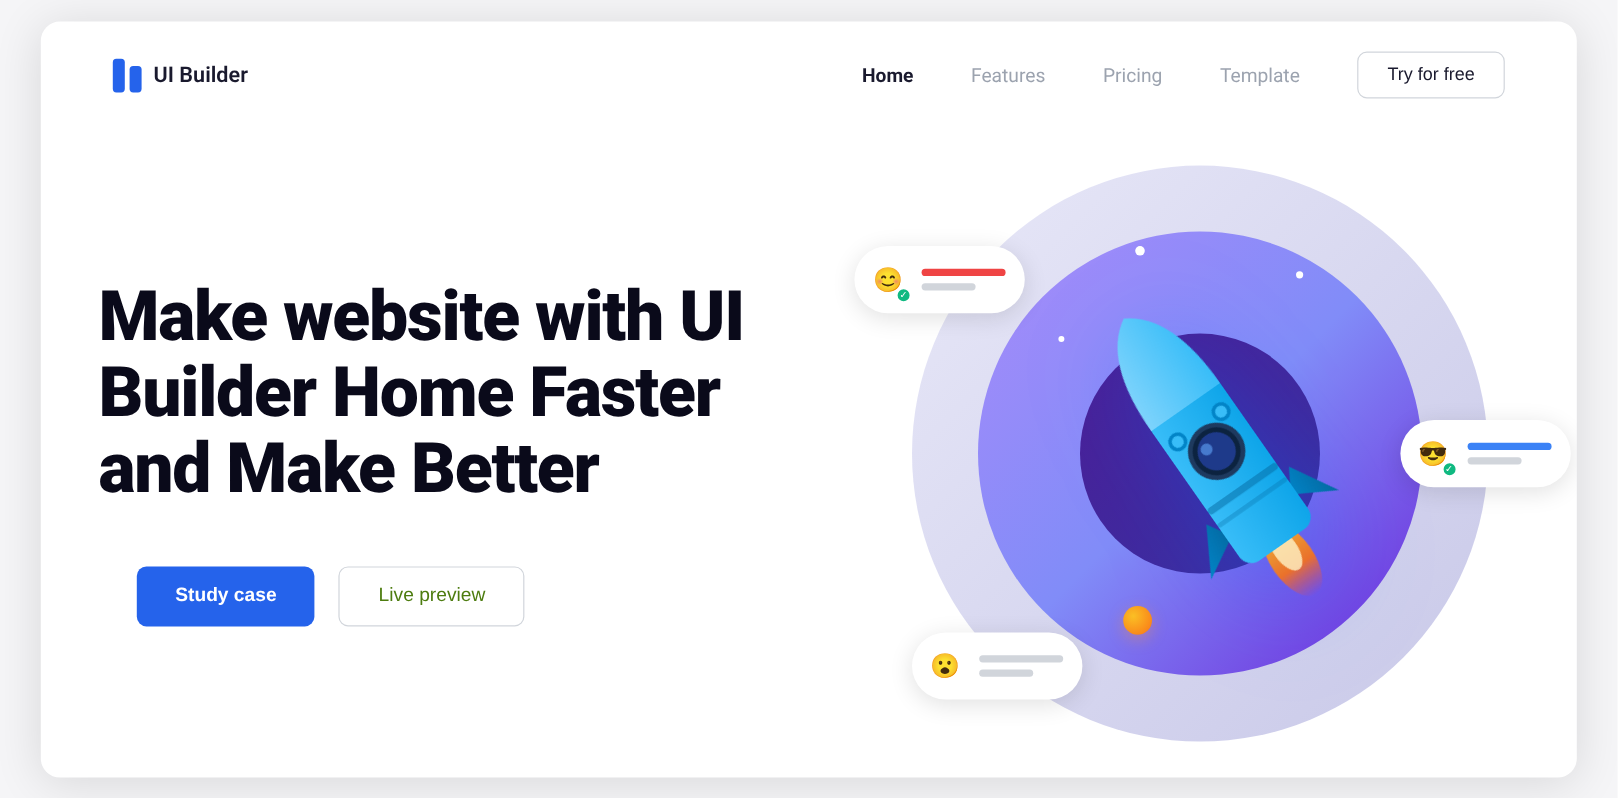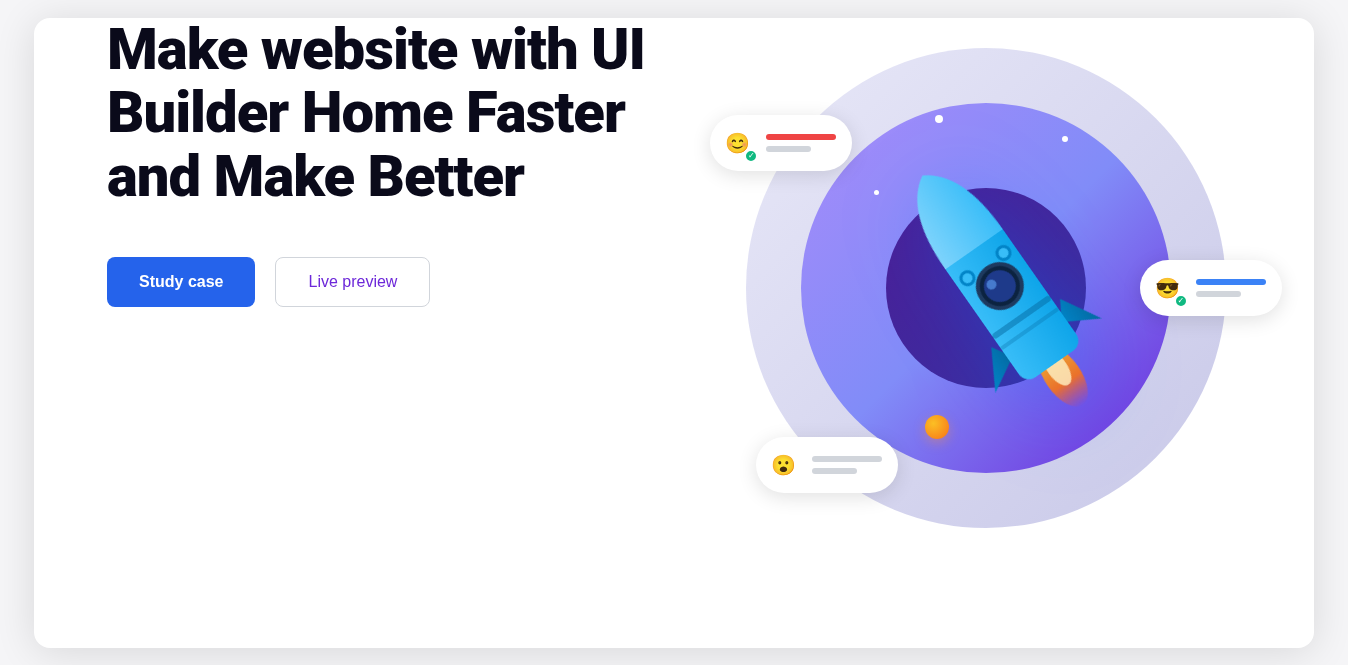--- a/index.html
+++ b/index.html
@@ -93,21 +93,22 @@
       padding: 10px 24px;
       font-size: 15px;
       font-weight: 500;
       color: #1a1a2e;
       cursor: pointer;
     }
 
     
     .hero {
       display: flex;
-      padding: 0 73px;
+      align-items: center;
+      padding: 0 48px;
       height: calc(630px - 90px);
       position: relative;
     }
 
     .hero-content {
       flex: 0 0 55%;
       z-index: 2;
     }
 
     .hero-title {
@@ -116,36 +117,37 @@
       line-height: 1.1;
       color: #0a0a1a;
       margin-bottom: 48px;
       letter-spacing: -1px;
     }
 
     .hero-buttons {
       display: flex;
       gap: 20px;
       align-items: center;
+      margin-left: 32px;
     }
 
     .btn-primary {
       background: #2563eb;
       color: white;
       border: none;
       border-radius: 8px;
       padding: 16px 32px;
       font-size: 16px;
       font-weight: 600;
       cursor: pointer;
     }
 
     .btn-secondary {
       background: white;
-      color: #6d28d9;
+      color: #4d7c0f;
       border: 1.5px solid #d1d5db;
       border-radius: 8px;
       padding: 15px 32px;
       font-size: 16px;
       font-weight: 500;
       cursor: pointer;
     }
 
     
     .hero-visual {
@@ -310,20 +312,37 @@
 
     .dot1 { width: 8px; height: 8px; top: 18%; left: 40%; z-index: 15; }
     .dot2 { width: 6px; height: 6px; top: 22%; left: 65%; z-index: 15; }
     .dot3 { width: 5px; height: 5px; top: 32%; left: 28%; z-index: 15; }
   </style>
 </head>
 <body>
 
 <div class="page-wrapper">
 
+  <nav class="navbar">
+    <div class="logo-container">
+      <div class="logo-icon">
+        <div class="logo-bar"></div>
+        <div class="logo-bar"></div>
+      </div>
+      <span class="logo-text">UI Builder</span>
+    </div>
+
+    <div class="nav-links">
+      <a class="nav-link active">Home</a>
+      <a class="nav-link inactive">Features</a>
+      <a class="nav-link inactive">Pricing</a>
+      <a class="nav-link inactive">Template</a>
+      <button class="nav-cta">Try for free</button>
+    </div>
+  </nav>
 
   <section class="hero">
     <div class="hero-content">
       <h1 class="hero-title">
         <span>Make website with UI</span><br>
         <span>Builder Home Faster</span><br>
         <span>and Make Better</span>
       </h1>
       <div class="hero-buttons">
         <button class="btn-primary">Study case</button>

